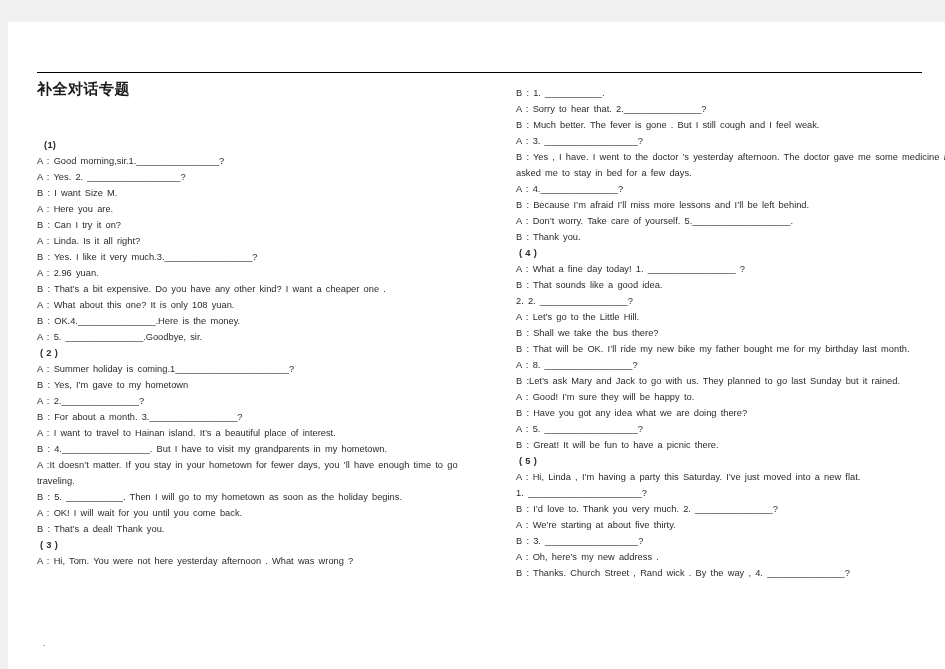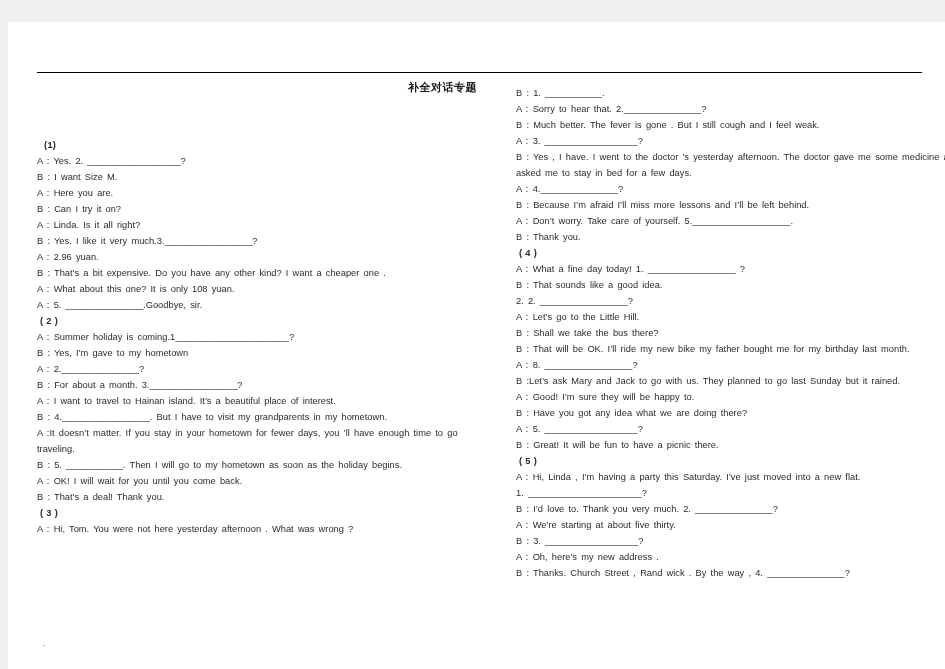--- a/index.html
+++ b/index.html
@@ -27,22 +27,22 @@
     top: 50px;
     width: 885px;
     height: 0;
     border-top: 1.6px solid #000000;
   }
   .doc-title {
     position: absolute;
     left: 29px;
     top: 58px;
     width: 440px;
-    text-align: right;
-    font-size: 11px;
+    text-align: left;
+    font-size: 15px;
     font-weight: bold;
     color: #1a1a1a;
     letter-spacing: 0.5px;
     font-family: "DejaVu Sans", sans-serif;
   }
   .columns {
     position: absolute;
     left: 0;
     top: 48px;
     width: 937px;
@@ -99,29 +99,31 @@
 
   <div class="title-rule"></div>
 
   <div class="doc-title">补全对话专题</div>
 
   <div class="columns">
 
     <div class="col col-left">
 
       <div class="sec sec-indent">(1)</div>
+      <div class="ln">A : Good  morning,sir.1.________________?</div>
       <div class="ln">A : Yes. 2. __________________?</div>
       <div class="ln">B : I want Size M.</div>
       <div class="ln">A : Here you are.</div>
       <div class="ln">B : Can I try it on?</div>
       <div class="ln">A : Linda. Is it all right?</div>
       <div class="ln">B : Yes. I like it very much.3._________________?</div>
       <div class="ln">A : 2.96 yuan.</div>
       <div class="ln">B : That’s a bit expensive. Do you have any other kind? I want a cheaper one .</div>
       <div class="ln">A : What about this one? It is only 108 yuan.</div>
+      <div class="ln">B : OK.4._______________.Here is the money.</div>
       <div class="ln">A : 5. _______________.Goodbye, sir.</div>
 
       <div class="sec sec-indent2">( 2 )</div>
       <div class="ln">A : Summer holiday is coming.1______________________?</div>
       <div class="ln">B : Yes, I’m gave to my hometown</div>
       <div class="ln">A : 2._______________?</div>
       <div class="ln">B : For about a month. 3._________________?</div>
       <div class="ln">A : I want to travel to Hainan island. It’s a beautiful place of interest.</div>
       <div class="ln">B : 4._________________. But I have to visit my grandparents in my hometown.</div>
       <div class="ln">A :It doesn’t matter. If you stay in your hometown for fewer days, you ’ll have enough time to go traveling.</div>

